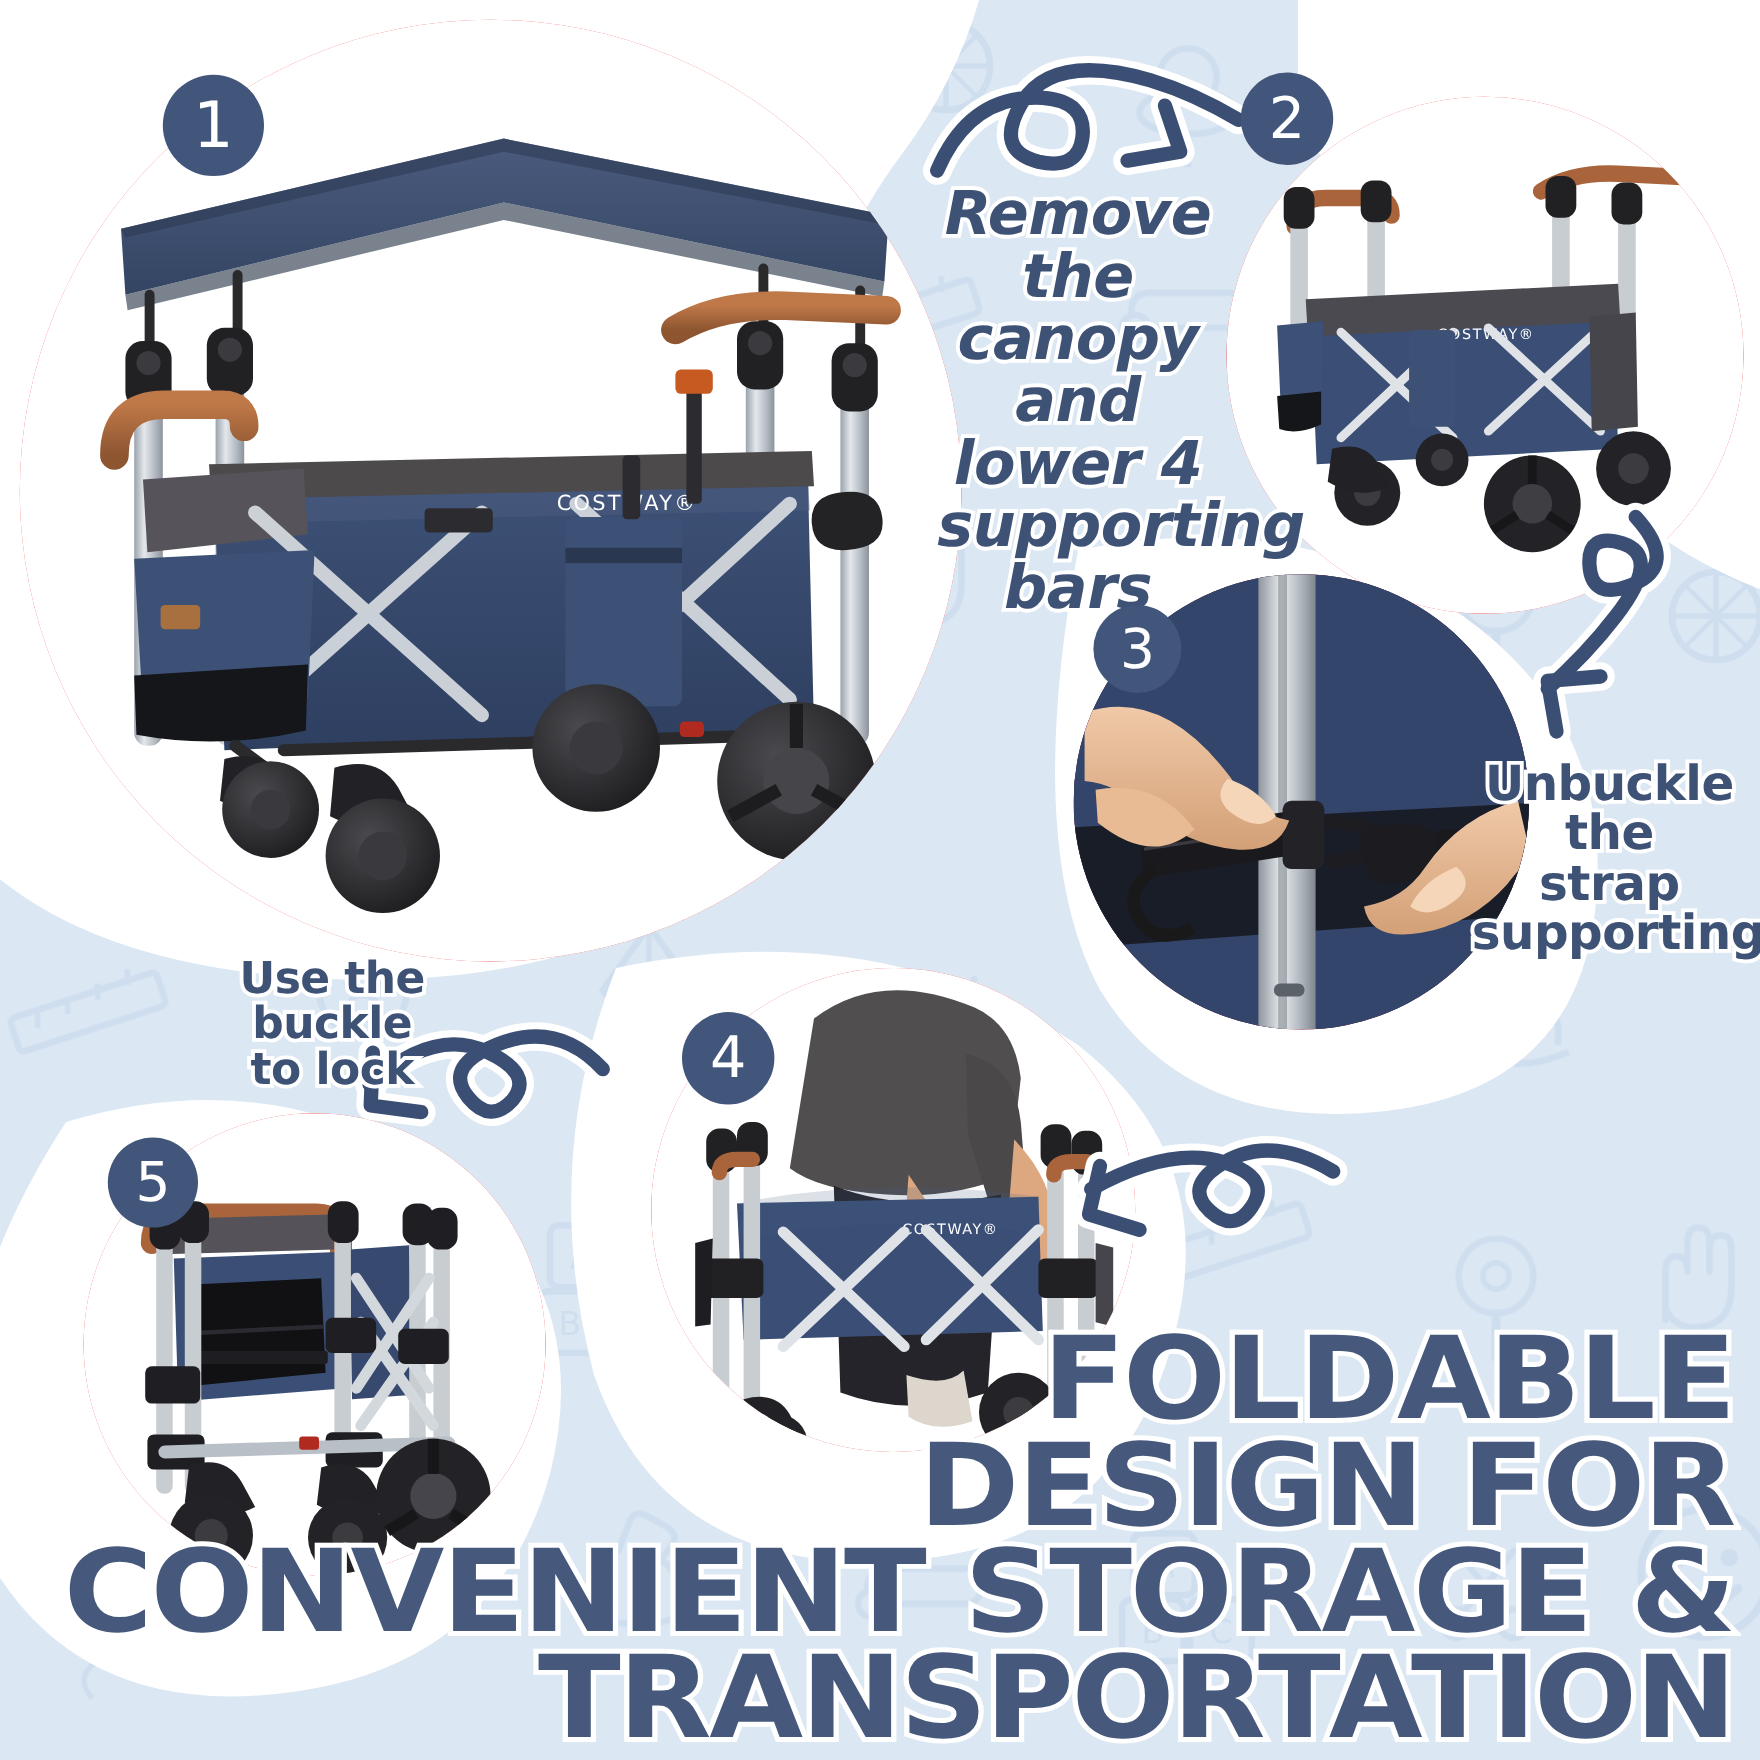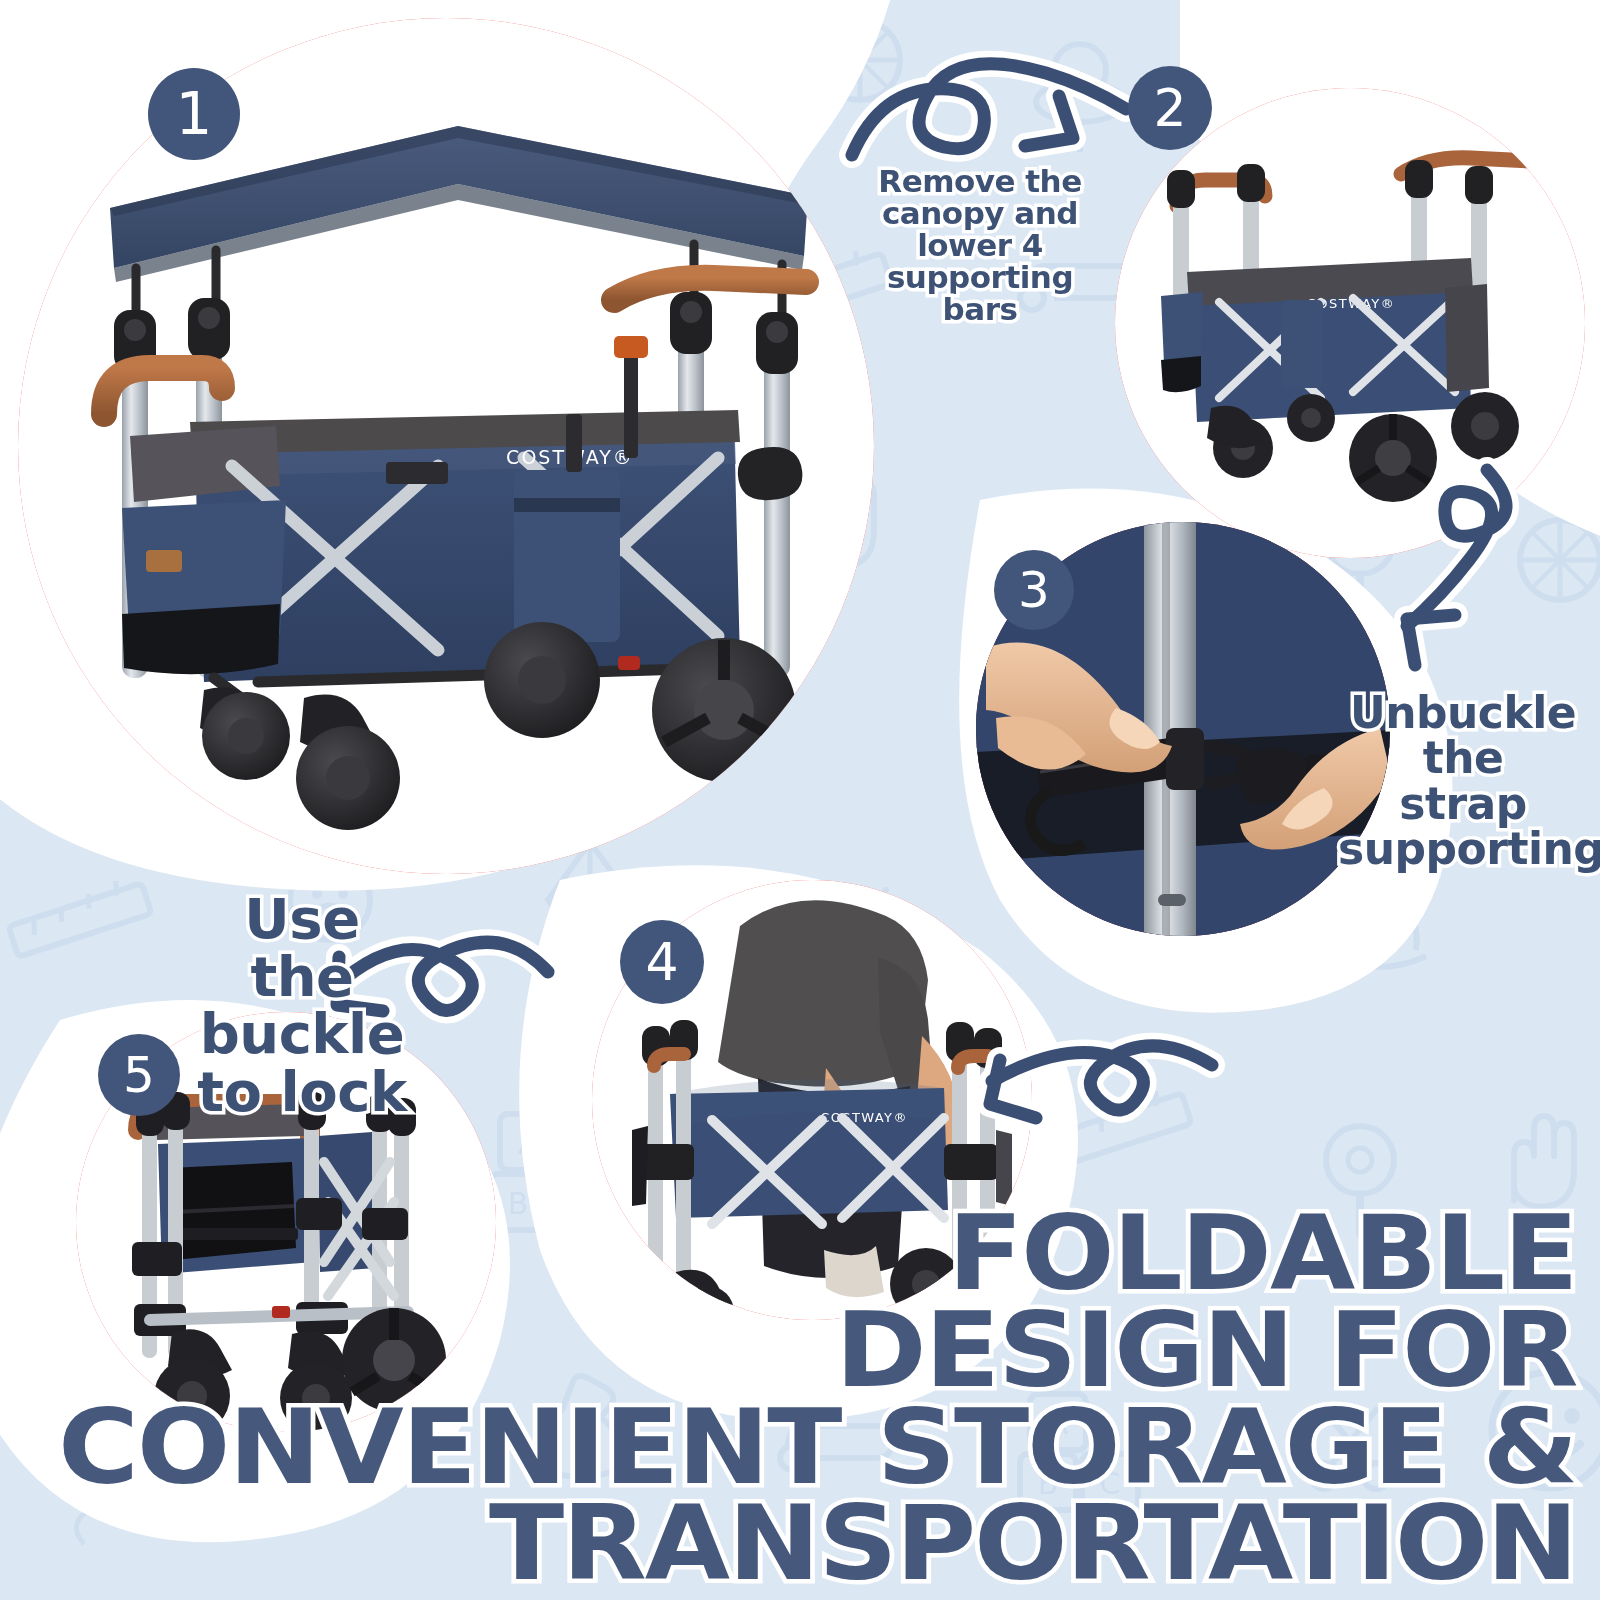--- a/index.html
+++ b/index.html
@@ -542,33 +542,33 @@
       <path d="M1059 96 l14 42 l-48 8"></path>
       <path d="M1487 470 q40 44 -4 62 q-36 14 -38 -18 q-2 -30 30 -20 q36 12 -6 66 q-26 34 -62 66"></path>
       <path d="M1415 665 l-8 -46 l48 -4"></path>
       <path d="M1212 1065 q-60 -36 -106 -4 q-28 20 -6 40 q22 20 38 -4 q18 -26 -24 -40 q-50 -16 -122 24"></path>
       <path d="M1000 1060 l-10 44 l46 14"></path>
       <path d="M548 972 q-46 -50 -110 -16 q-32 18 -12 42 q20 24 40 2 q20 -24 -24 -44 q-48 -22 -106 30"></path>
       <path d="M339 957 l-2 48 l46 6"></path>
     </g>
   </svg>
 
-  <div class="caption" style="left:852px;top:166px;width:256px;font-size:31px;">Remove the
+  <div class="caption" style="left:852px;top:166px;width:256px;font-size:55px;font-style:italic;">Remove the
 canopy and
 lower 4
 supporting
 bars</div>
 
   <div class="caption" style="left:1338px;top:690px;width:250px;font-size:44px;">Unbuckle
 the
 strap
 supporting</div>
 
 
-  <div class="caption" style="left:186px;top:890px;width:232px;font-size:56px;">Use the
+  <div class="caption" style="left:186px;top:870px;width:232px;font-size:40px;">Use the
 buckle
 to lock</div>
 
   <div class="headline">FOLDABLE
 DESIGN FOR
 CONVENIENT STORAGE &amp;
 TRANSPORTATION</div>
 
 </div>
 

